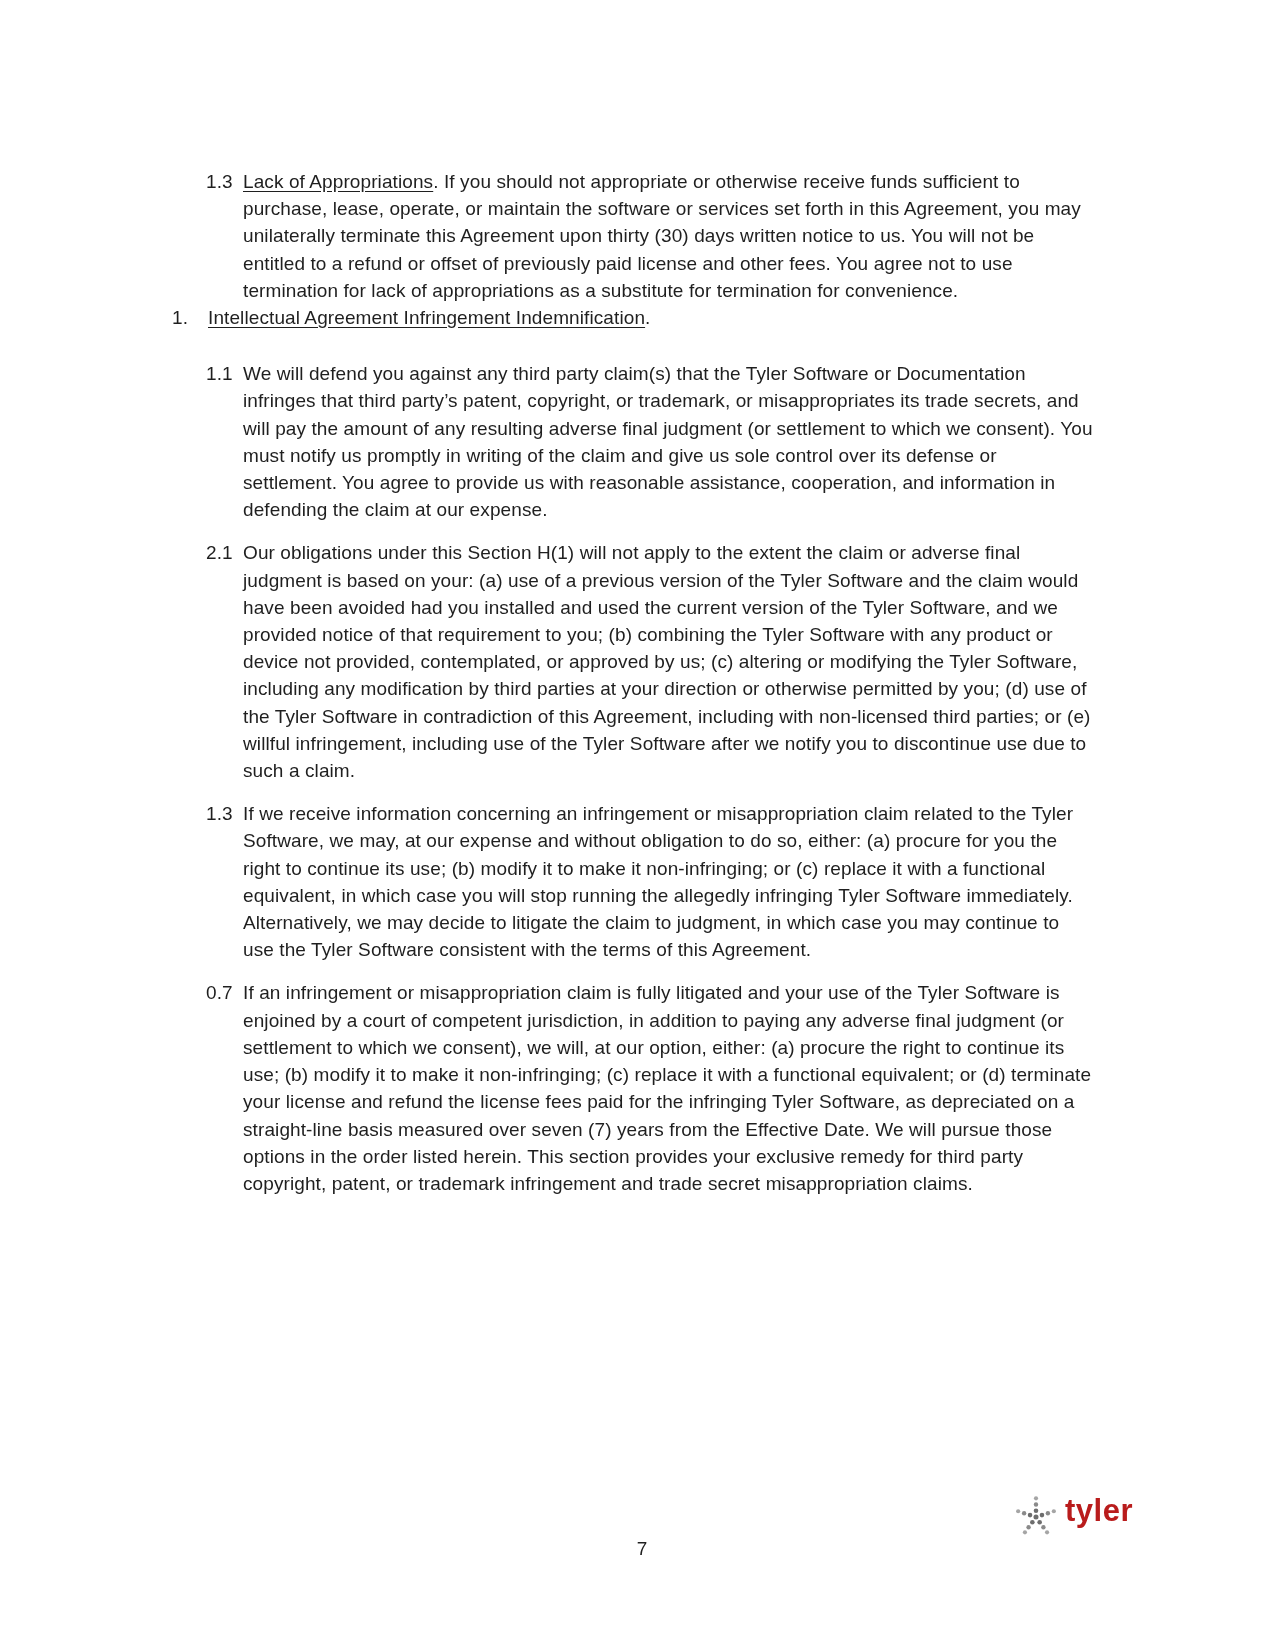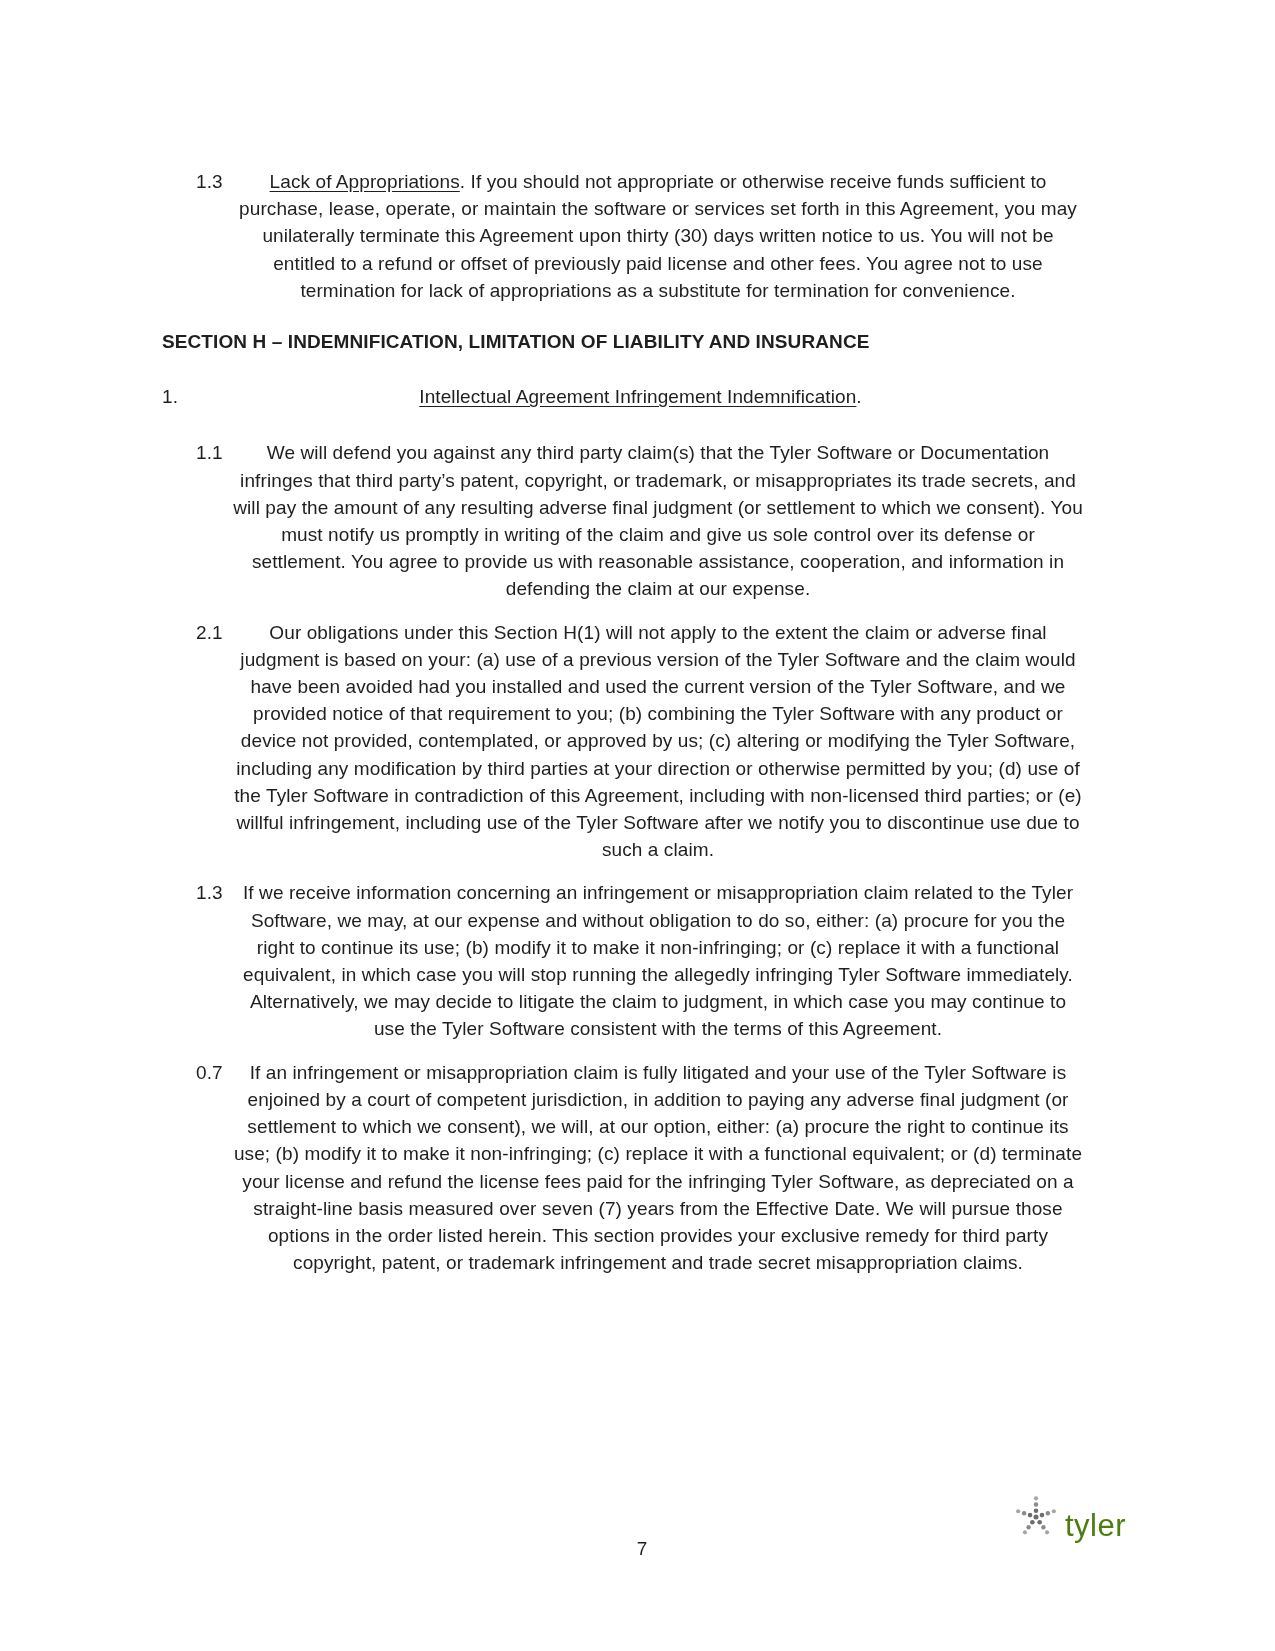--- a/index.html
+++ b/index.html
@@ -8,62 +8,62 @@
     position: relative;
     width: 1275px;
     height: 1651px;
     background: #ffffff;
     font-family: "Liberation Sans", sans-serif;
     color: #1f1f1f;
     overflow: hidden;
   }
   .content {
     position: absolute;
-    left: 162px;
+    left: 172px;
     top: 168px;
     width: 921px;
   }
   .para {
     font-size: 19px;
     line-height: 27.2px;
     letter-spacing: 0.1px;
   }
   .hang {
     display: flex;
     align-items: flex-start;
   }
   .indented { margin-left: 34px; }
   .hang .num { flex: 0 0 37px; }
   .hang .num-lead { flex: 0 0 36px; }
-  .hang .body { flex: 1 1 auto; text-align: center; }
+  .hang .body { flex: 1 1 auto; }
   .underline { text-decoration: underline; text-underline-offset: 3px; }
   .section-heading {
     font-size: 19px;
     font-weight: 700;
     letter-spacing: 0.1px;
     margin: 24px 0 28px 0;
     line-height: 27.2px;
   }
   .lead-item { margin-bottom: 29px; }
   .sub { margin-top: 16px; }
   .sub:first-of-type { margin-top: 0; }
   .footer-logo {
     position: absolute;
     left: 1012px;
     top: 1488px;
     display: flex;
     align-items: flex-start;
     gap: 5px;
   }
   .footer-logo .brand {
-    margin-top: 22px;
+    margin-top: 7px;
     font-size: 31px;
-    font-weight: 400;
+    font-weight: 700;
     letter-spacing: 0.5px;
-    color: #4d7c0f;
+    color: #b91c1c;
     line-height: 1;
   }
   .page-number {
     position: absolute;
     left: 612px;
     top: 1538px;
     width: 60px;
     text-align: center;
     font-size: 19px;
     color: #1f1f1f;
@@ -75,21 +75,20 @@
 <div class="page">
   <div class="content">
 
     <div class="para hang indented">
       <span class="num">1.3</span>
       <div class="body">
         <span class="underline">Lack of Appropriations</span><span>. If you should not appropriate or otherwise receive funds sufficient to purchase, lease, operate, or maintain the software or services set forth in this Agreement, you may unilaterally terminate this Agreement upon thirty (30) days written notice to us. You will not be entitled to a refund or offset of previously paid license and other fees. You agree not to use termination for lack of appropriations as a substitute for termination for convenience.</span>
       </div>
     </div>
 
-    <div class="section-heading">SECTION H – INDEMNIFICATION, LIMITATION OF LIABILITY AND INSURANCE</div>
 
     <div class="para hang lead-item">
       <span class="num-lead">1.</span>
       <div class="body">
         <span class="underline">Intellectual Agreement Infringement Indemnification</span><span>.</span>
       </div>
     </div>
 
     <div class="para hang indented sub">
       <span class="num">1.1</span>

